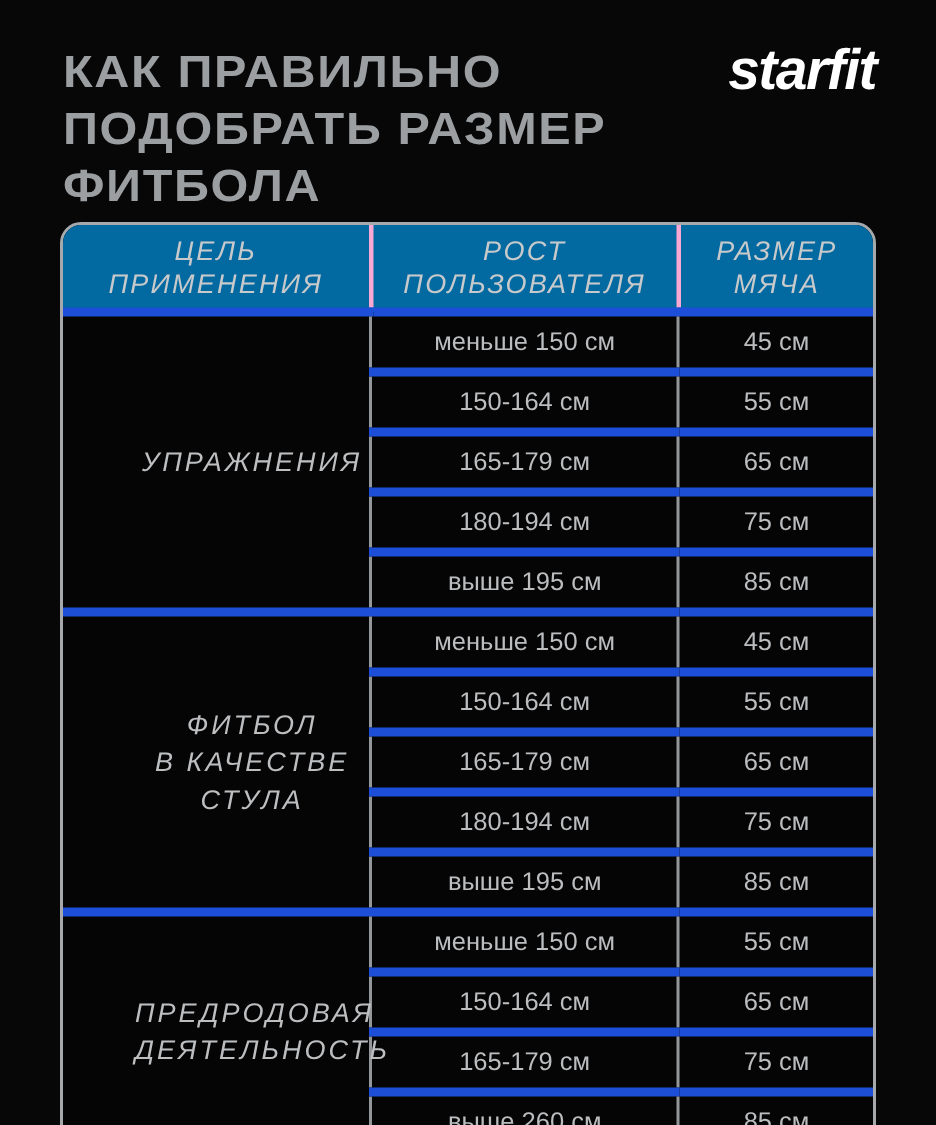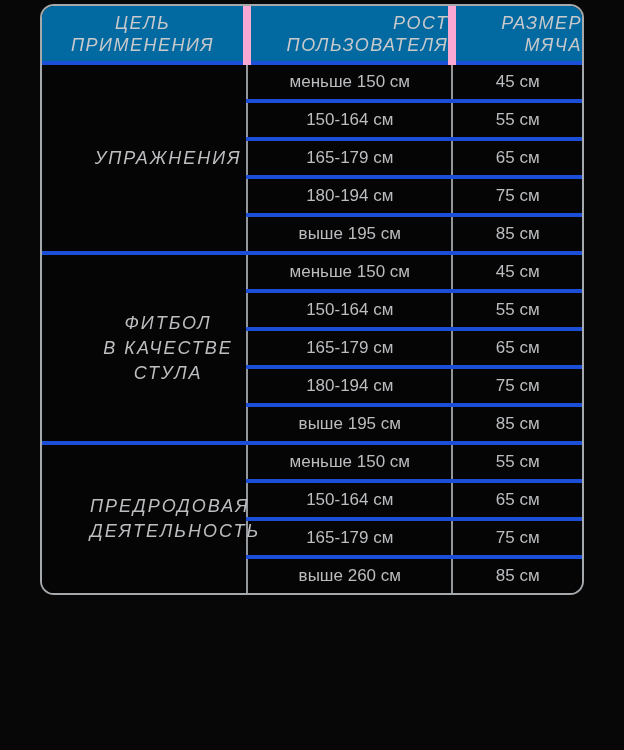--- a/index.html
+++ b/index.html
@@ -55,25 +55,25 @@
     font-style: italic;
     font-weight: normal;
     font-size: 18px;
     line-height: 22px;
     letter-spacing: 1.5px;
     text-align: center;
     vertical-align: middle;
     text-transform: uppercase;
     padding: 0;
   }
-  thead th + th { border-left: 8px solid #f9a8d4; text-align: right; }
+  thead th + th { border-left: 3px solid #f9a8d4; }
   tbody td {
     height: 34px;
     padding: 0;
-    border-top: 4px solid #1d4ed8;
+    border-top: 6px solid #1d4ed8;
     text-align: center;
     vertical-align: middle;
     color: #bbbdbf;
     font-size: 17px;
     background: #050506;
   }
   tbody td.cell-height, tbody td.cell-size { border-left: 2px solid #94979a; }
   tbody td.cell-category {
     font-style: italic;
     font-size: 18px;
@@ -83,20 +83,28 @@
     text-transform: uppercase;
     padding-left: 48px;
   }
   .line { display: block; }
 </style>
 </head>
 <body>
 
 <div class="page">
 
+  <div class="top">
+    <div class="title">
+      <span class="line">КАК ПРАВИЛЬНО</span>
+      <span class="line">ПОДОБРАТЬ РАЗМЕР</span>
+      <span class="line">ФИТБОЛА</span>
+    </div>
+    <div class="brand">starfit</div>
+  </div>
 
   <div class="table-wrap">
     <table>
       <colgroup>
           <col class="c1">
           <col class="c2">
           <col class="c3">
         </colgroup>
       <thead>
         <tr>

